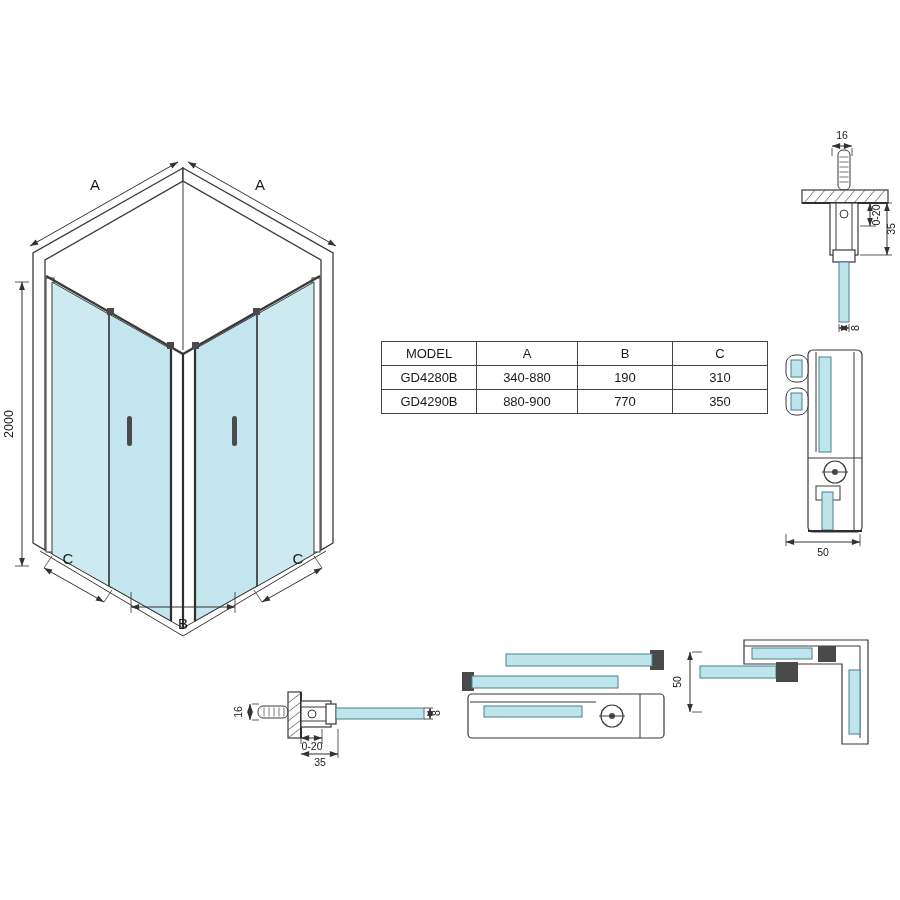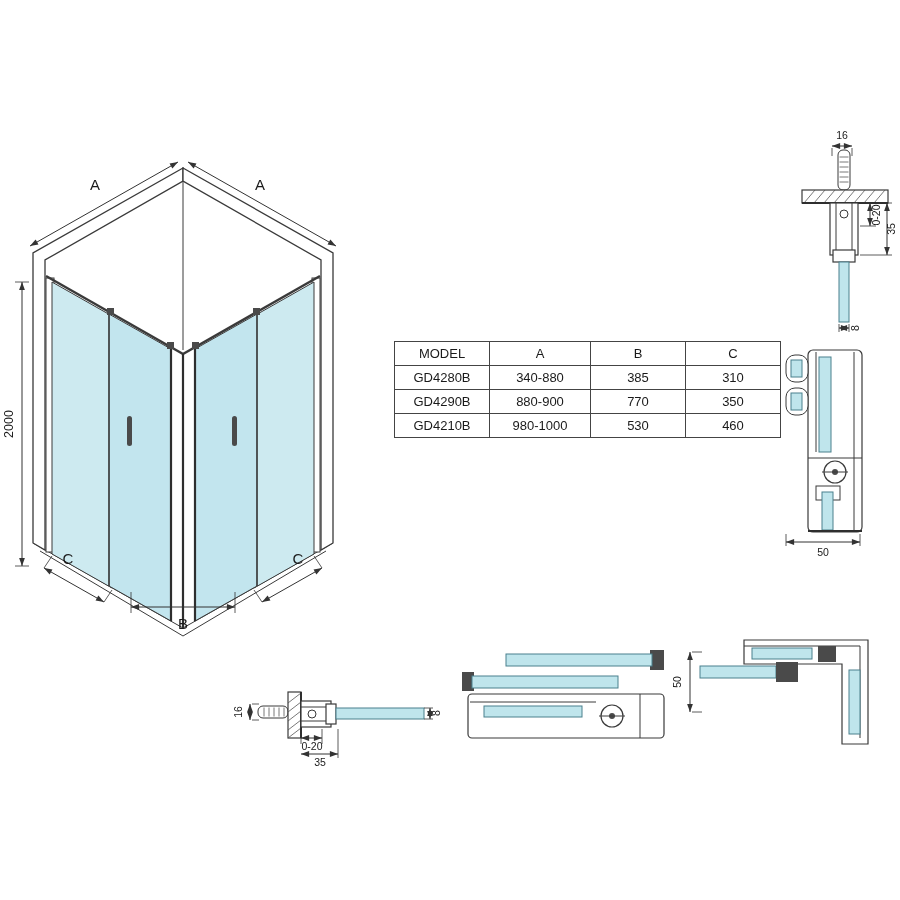--- a/index.html
+++ b/index.html
@@ -17,21 +17,21 @@
   .rail{stroke:#3a3a3a;stroke-width:2.5;fill:none;}
   .edge{stroke:#2e2e2e;stroke-width:2.2;}
   .edge-thin{stroke:#2e2e2e;stroke-width:1.2;}
   .dark{fill:#4a4a4a;stroke:none;}
   .dim{stroke:#333333;stroke-width:1;fill:none;}
   .ext{stroke:#333333;stroke-width:0.8;}
   .prof{fill:#ffffff;stroke:#3a3a3a;stroke-width:1.2;}
   .prof2{fill:#ffffff;stroke:#3a3a3a;stroke-width:1;}
   .hatch{stroke:#555555;stroke-width:0.8;}
   .thick{stroke:#2e2e2e;stroke-width:2;}
-  .table-wrap{position:absolute;left:394px;top:341px;}
+  .table-wrap{position:absolute;left:381px;top:341px;}
   .table-wrap table{border-collapse:collapse;font-size:13px;color:#1a1a1a;}
   .table-wrap td{border:1px solid #444;text-align:center;height:23px;padding:0 4px;}
   .c1{width:86px;}.c2{width:92px;}.c3{width:86px;}.c4{width:86px;}
 </style>
 </head>
 <body>
 
 <svg width="900" height="900" viewBox="0 0 900 900">
   <defs>
     <marker id="arr" viewBox="0 0 10 10" refX="9.5" refY="5" markerWidth="9" markerHeight="9" orient="auto-start-reverse">
@@ -260,30 +260,24 @@
     <tbody>
       <tr>
         <td class="c1">MODEL</td>
         <td class="c2">A</td>
         <td class="c3">B</td>
         <td class="c4">C</td>
       </tr>
       <tr>
         <td class="c1">GD4280B</td>
         <td class="c2">340-880</td>
-        <td class="c3">385</td>
+        <td class="c3">190</td>
         <td class="c4">310</td>
       </tr>
       <tr>
         <td class="c1">GD4290B</td>
         <td class="c2">880-900</td>
         <td class="c3">770</td>
         <td class="c4">350</td>
       </tr>
-      <tr>
-        <td class="c1">GD4210B</td>
-        <td class="c2">980-1000</td>
-        <td class="c3">530</td>
-        <td class="c4">460</td>
-      </tr>
     </tbody>
   </table>
 </div>
 
 </body></html>

